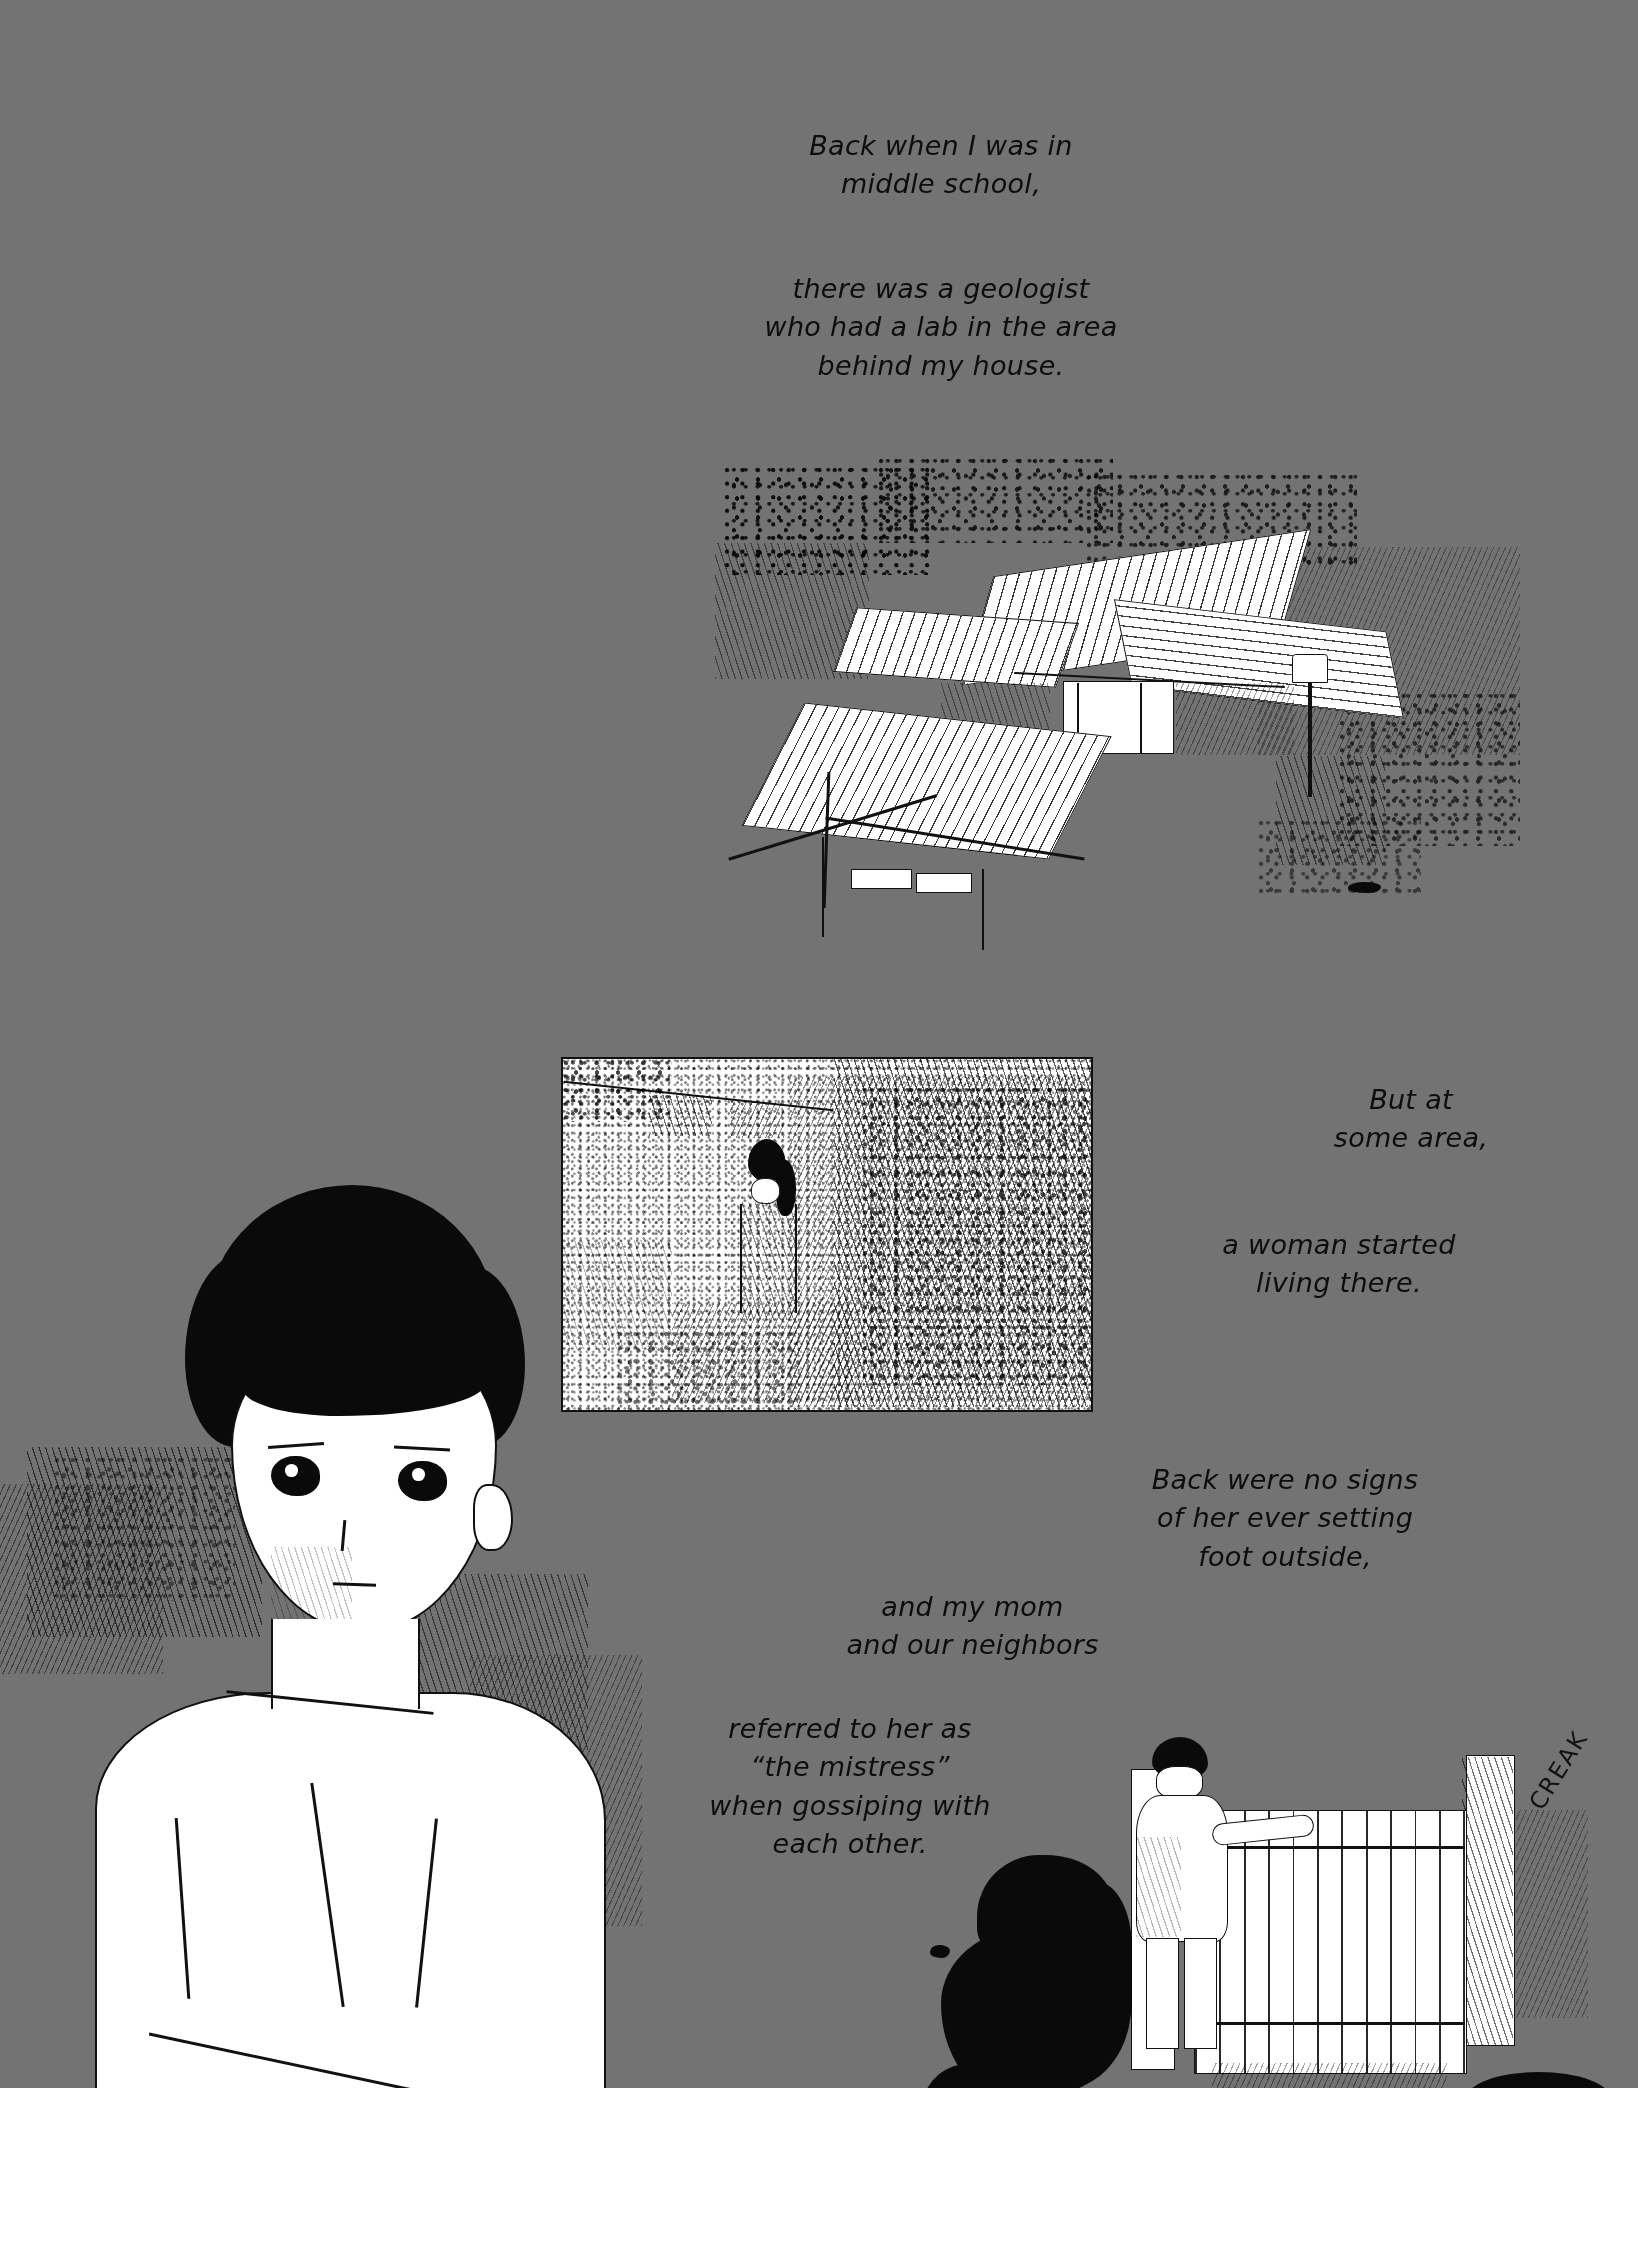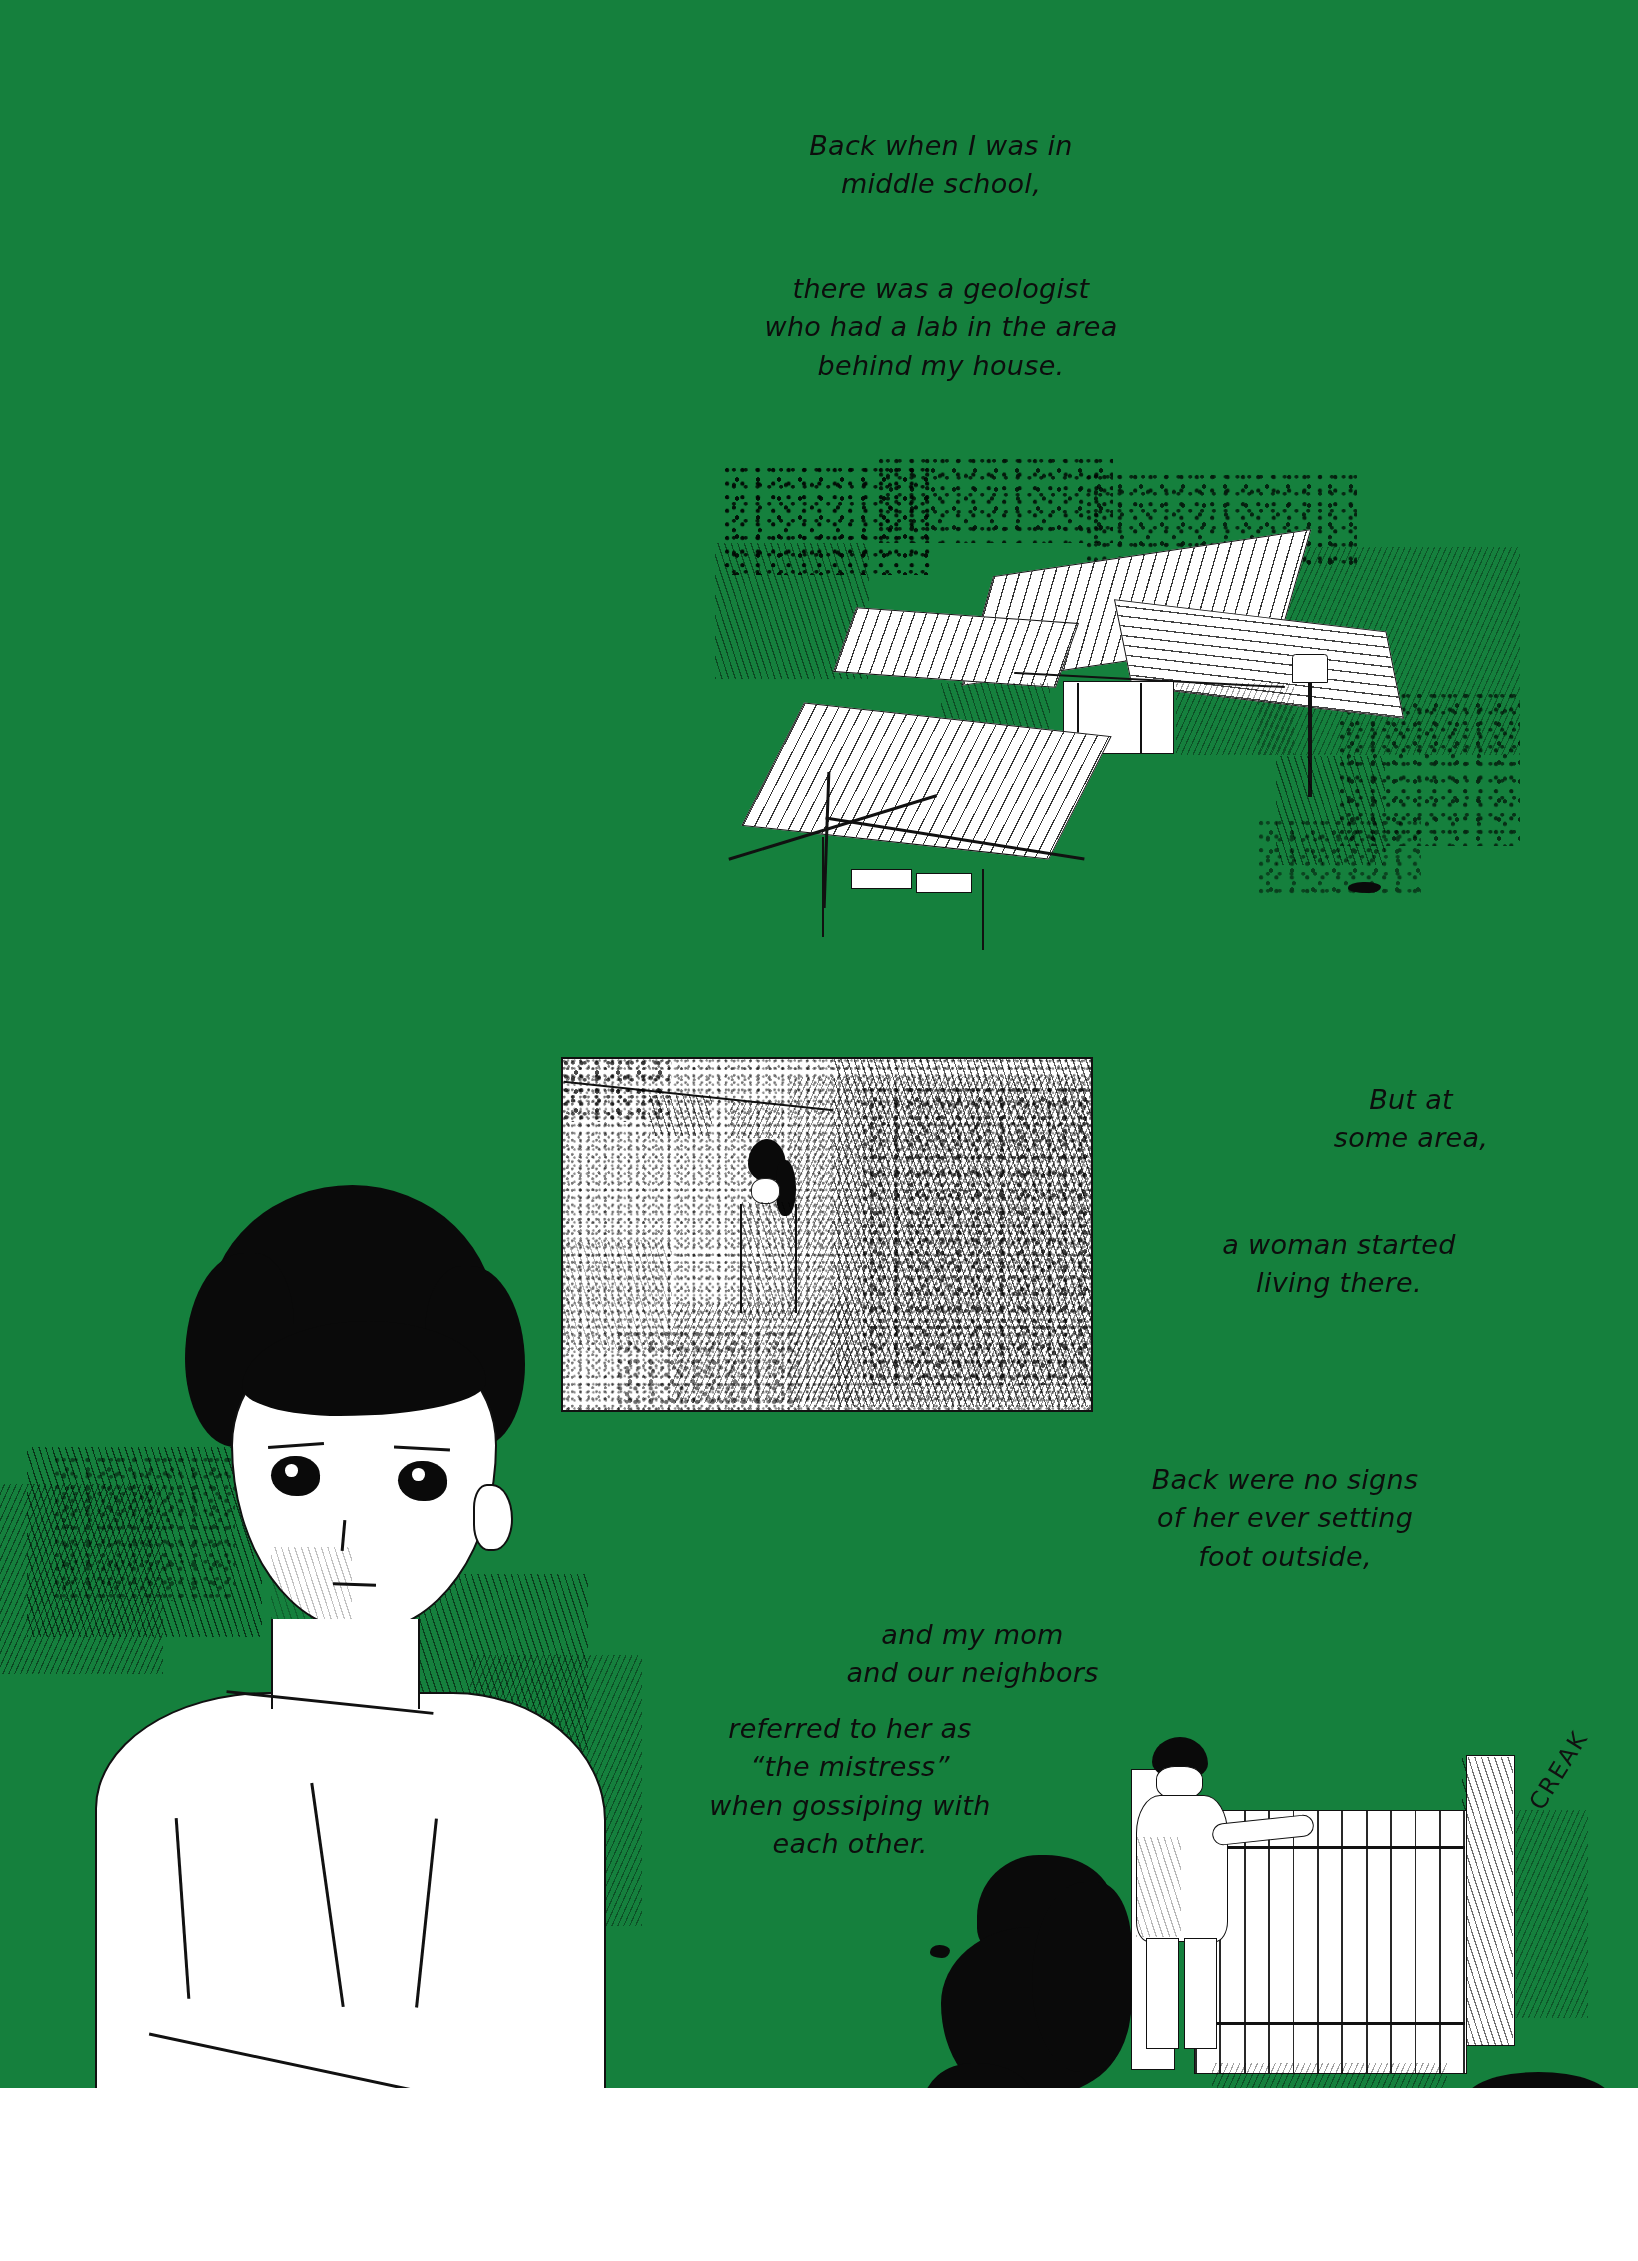--- a/index.html
+++ b/index.html
@@ -7,21 +7,21 @@
     padding: 0;
     background: #ffffff;
   }
   body {
     font-family: "DejaVu Sans", sans-serif;
   }
   #page {
     position: relative;
     width: 1638px;
     height: 2088px;
-    background: #15803d;
+    background: #737373;
     overflow: hidden;
   }
   .cap {
     position: absolute;
     font-family: "DejaVu Sans", sans-serif;
     font-style: italic;
     color: #0d0d0d;
     line-height: 1.42;
     white-space: pre-line;
     letter-spacing: 0.3px;
@@ -146,21 +146,21 @@
   <div class="cap c s1" style="left:1230px; top:1081px; width:362px;">But at
 some area,</div>
 
   <div class="cap c s1" style="left:1149px; top:1226px; width:380px;">a woman started
 living there.</div>
 
   <div class="cap c s1" style="left:1086px; top:1461px; width:398px;">Back were no signs
 of her ever setting
 foot outside,</div>
 
-  <div class="cap c s1" style="left:796px; top:1588px; width:353px;margin-top:28px;">and my mom
+  <div class="cap c s1" style="left:796px; top:1588px; width:353px;">and my mom
 and our neighbors</div>
 
   <div class="cap c s1" style="left:669px; top:1710px; width:362px;">referred to her as
 “the mistress”
 when gossiping with
 each other.</div>
 
   <div class="art" id="panel-roofs">
 
     <div class="scribble" style="left:9px; top:9px; width:208px; height:109px;"></div>

